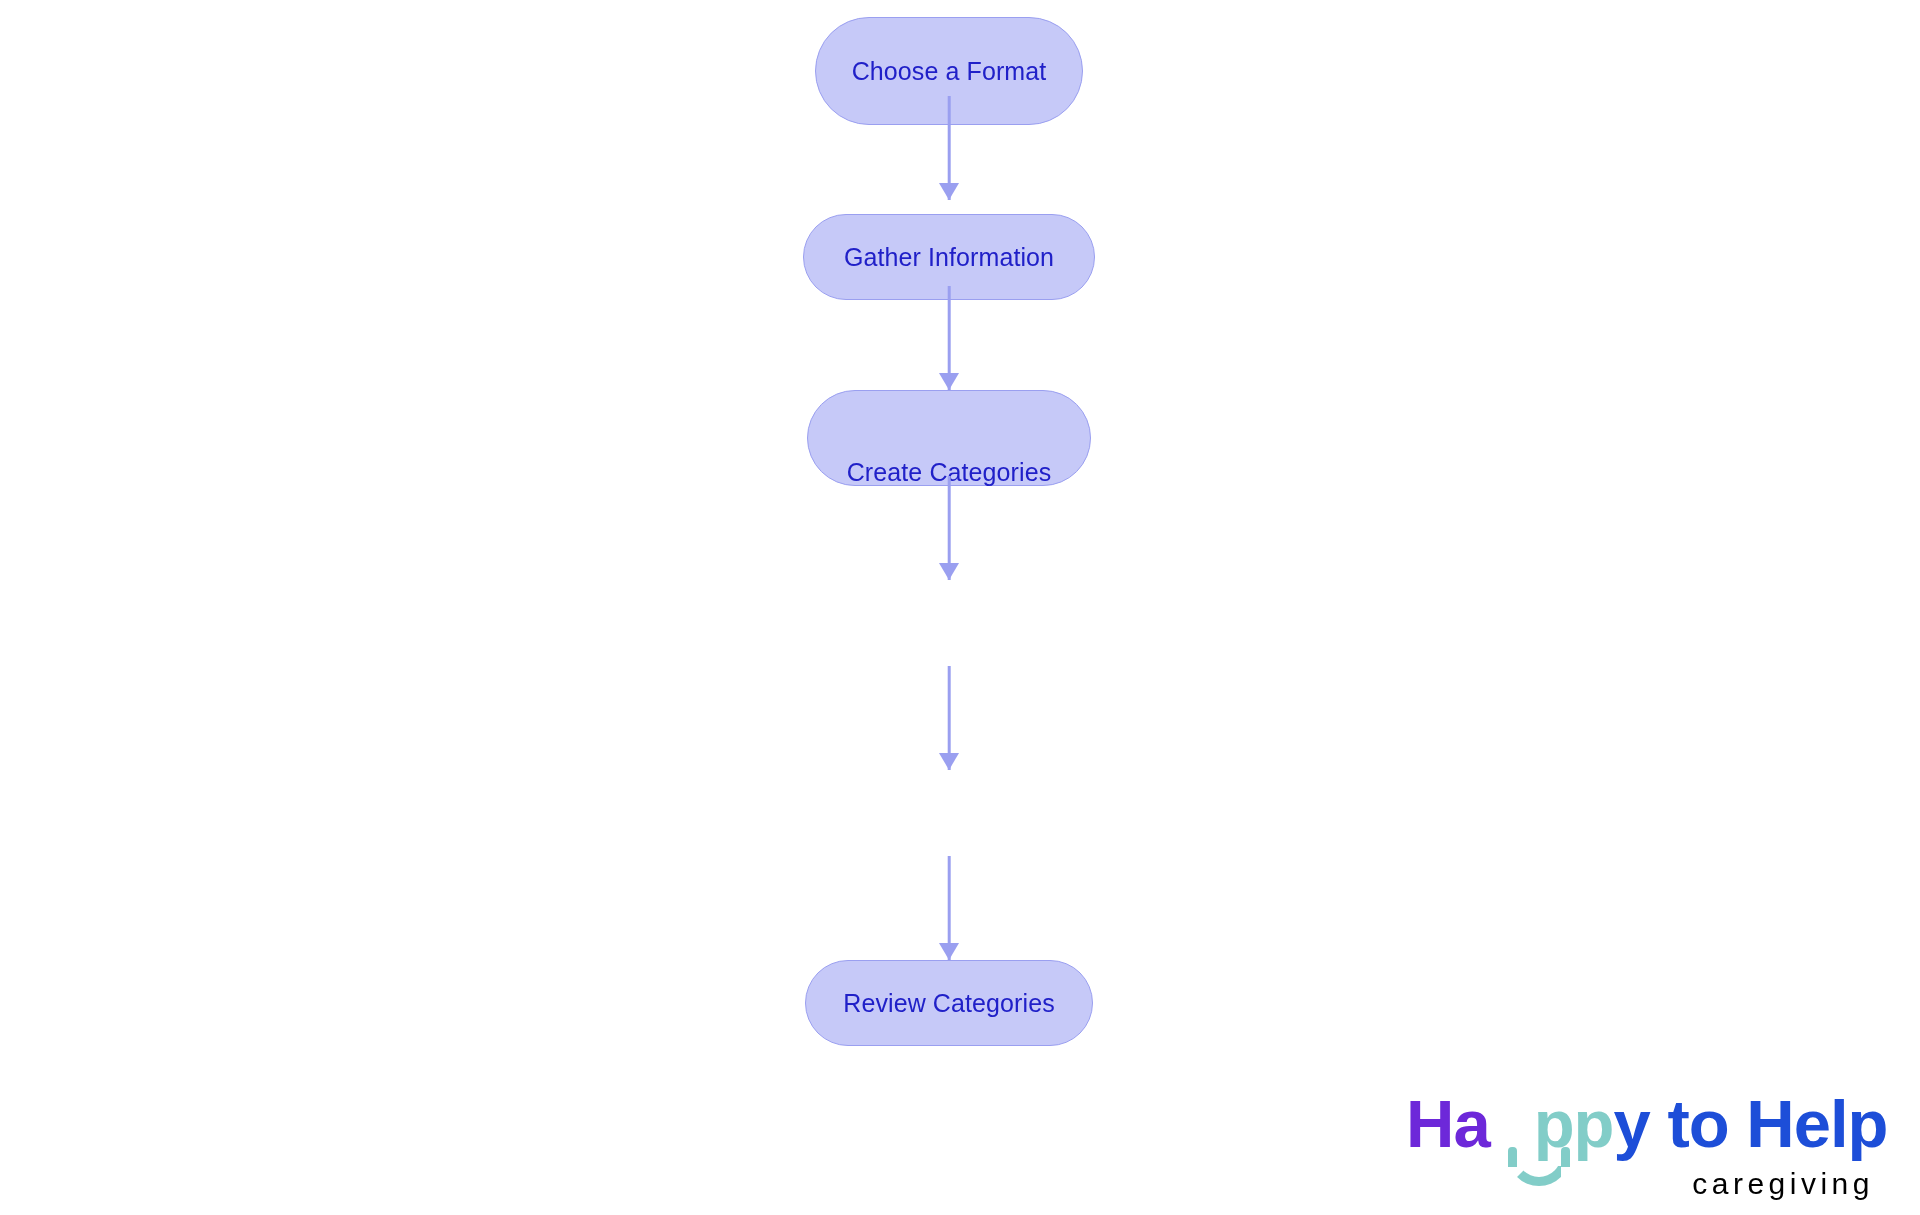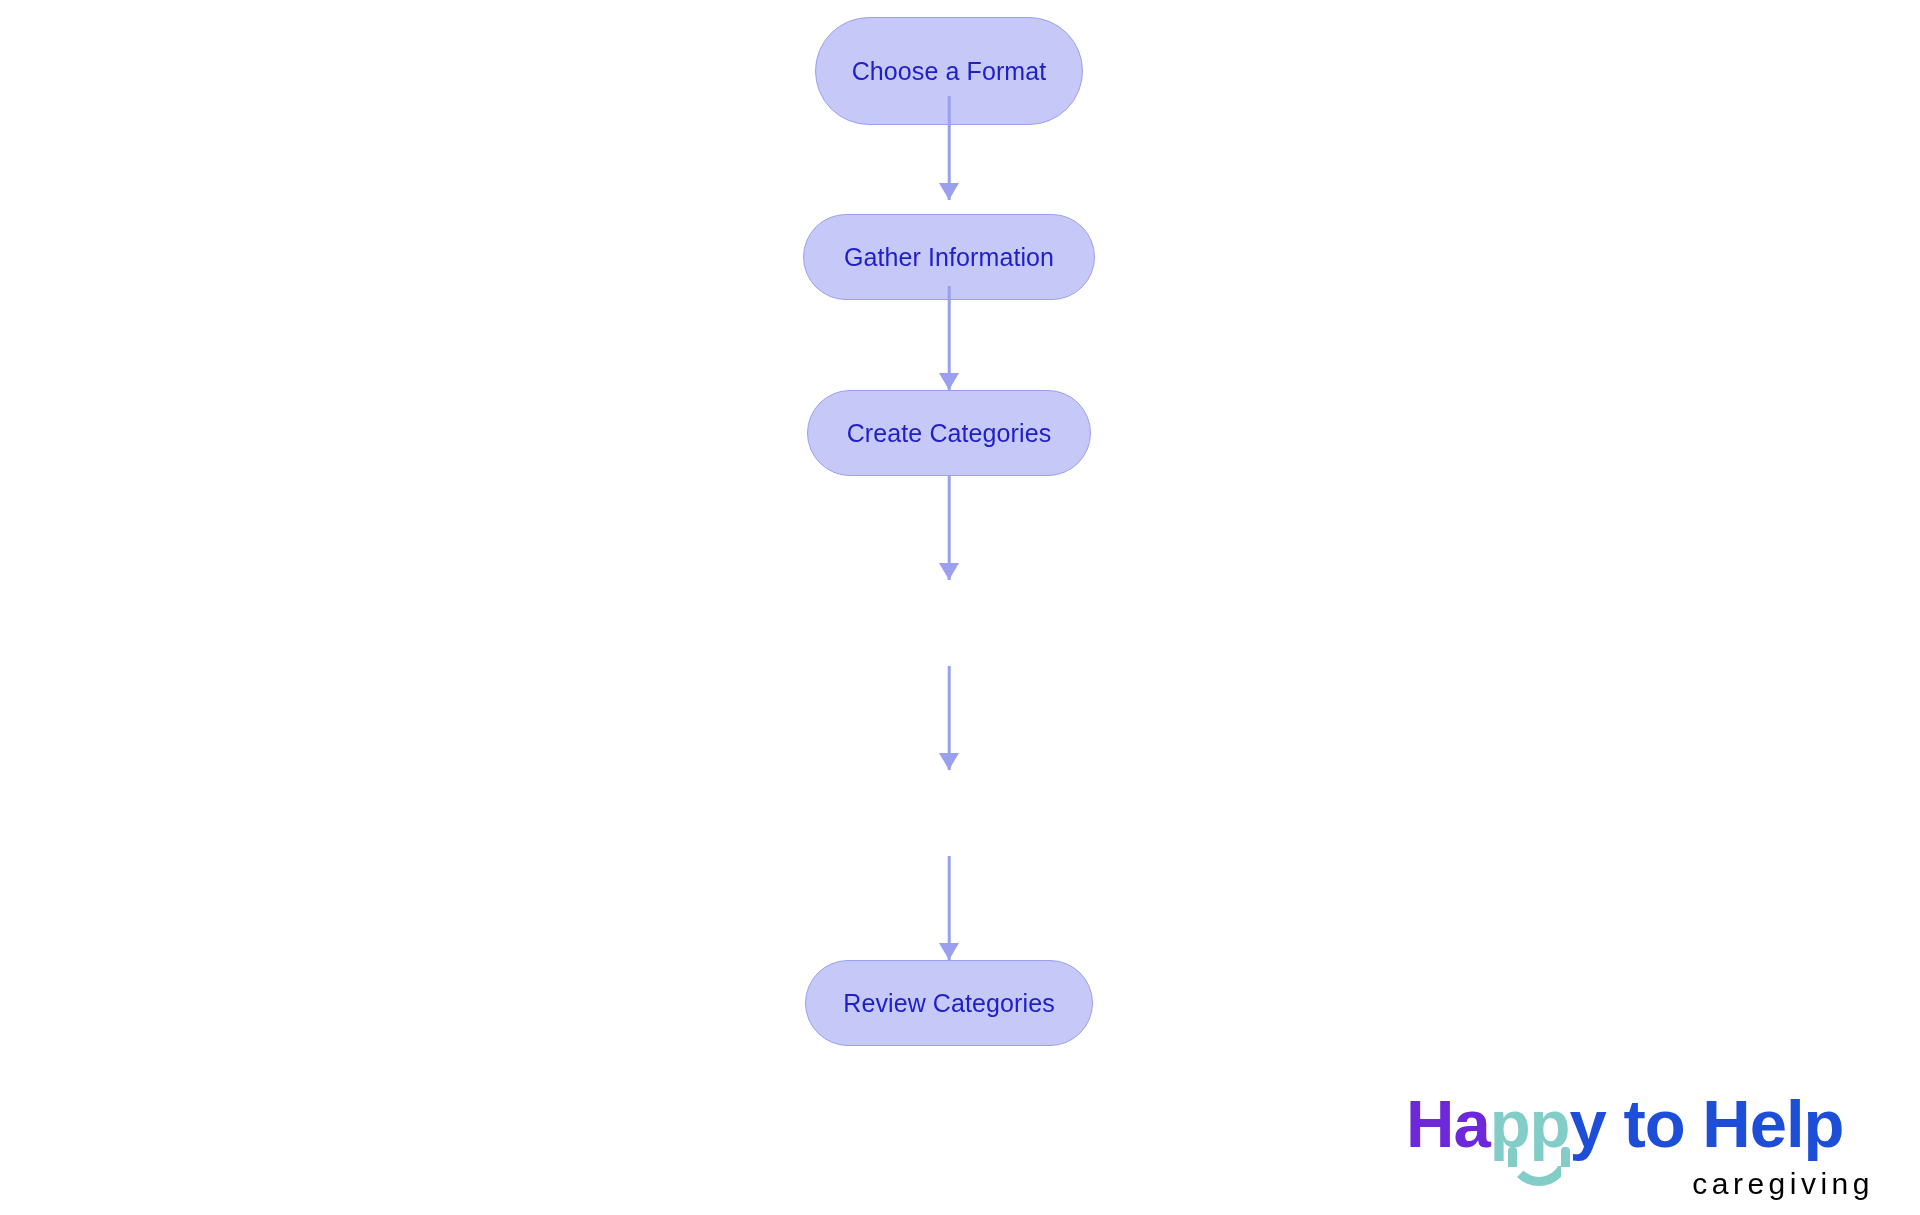--- a/index.html
+++ b/index.html
@@ -55,21 +55,21 @@
     font-size: 25px;
     font-weight: 400;
     letter-spacing: 0.1px;
     line-height: 1;
     white-space: nowrap;
   }
 
   
   .node-0 { top: 10px;   width: 268px; height: 108px; margin-top: 7px; }
   .node-1 { top: 214px;  width: 292px; height: 86px; }
-  .node-2 { top: 390px;  width: 284px; height: 86px; }
+  .node-2 { top: 390px;  width: 284px; height: 96px; align-items: flex-end; }
   .node-3 { top: 580px;  width: 192px; height: 86px; }
   .node-4 { top: 770px;  width: 296px; height: 86px; }
   .node-5 { top: 960px;  width: 288px; height: 86px; }
 
   
   .connector {
     position: absolute;
     left: 50%;
     transform: translateX(-50%);
     margin-left: -11px;
@@ -119,21 +119,21 @@
     font-size: 67px;
     font-weight: 700;
     letter-spacing: -1px;
     line-height: 1;
     white-space: nowrap;
     text-align: left;
     padding-left: 16px;
     box-sizing: border-box;
   }
   .brand-part-a { color: #6d28d9; }
-  .brand-part-b { color: #82cdc8; }
+  .brand-part-b { color: #82cdc8; margin-left: 44px; }
   .brand-part-c { color: #1d4ed8; }
 
   .brand-smile {
     position: absolute;
     left: 118px;
     top: 62px;
     width: 62px;
     height: 34px;
     border: 9px solid #82cdc8;
     border-top-color: transparent;

